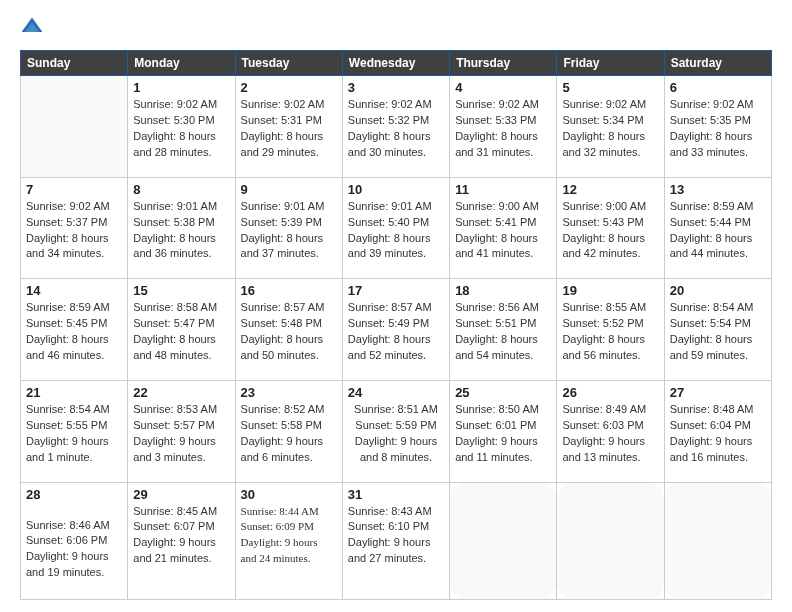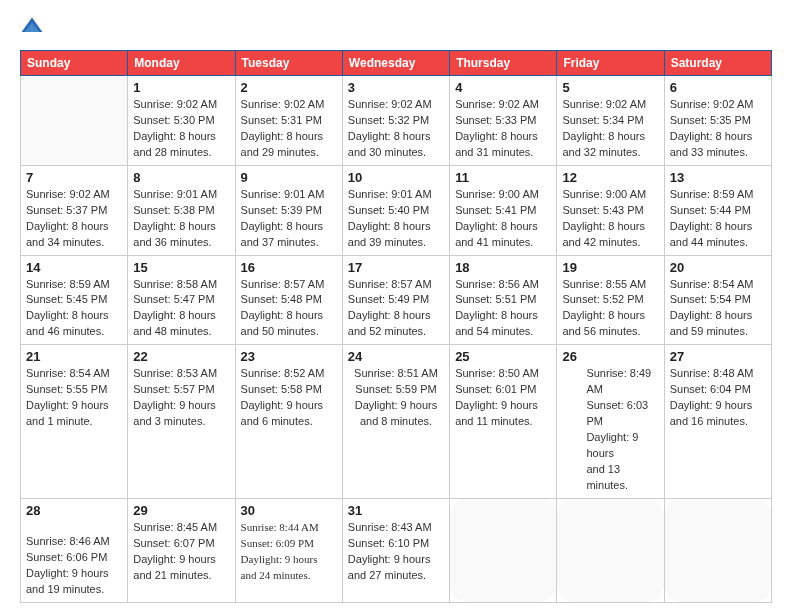--- a/index.html
+++ b/index.html
@@ -44,21 +44,21 @@
       font-size: 14px;
       color: #555;
     }
     .calendar {
       flex: 1;
       border-collapse: collapse;
       width: 100%;
       table-layout: fixed;
     }
     .calendar thead tr th {
-      background-color: #ef4444;
+      background-color: #404040;
       color: #fff;
       font-size: 12px;
       font-weight: bold;
       padding: 5px 6px;
       text-align: left;
       border: 1px solid #1a5aa0;
     }
     .calendar tbody tr td {
       border: 1px solid #ccc;
       vertical-align: top;
@@ -300,21 +300,21 @@
           </td>
           <td>
             <span class="day-number">25</span>
             <div class="day-detail" style="white-space: pre-line;">Sunrise: 8:50 AM
 Sunset: 6:01 PM
 Daylight: 9 hours
 and 11 minutes.</div>
           </td>
           <td>
             <span class="day-number">26</span>
-            <div class="day-detail" style="white-space: pre-line; margin-left: 24px;">Sunrise: 8:49 AM
+            <div class="day-detail" style="white-space: pre-line;">Sunrise: 8:49 AM
 Sunset: 6:03 PM
 Daylight: 9 hours
 and 13 minutes.</div>
           </td>
           <td>
             <span class="day-number">27</span>
             <div class="day-detail" style="white-space: pre-line;">Sunrise: 8:48 AM
 Sunset: 6:04 PM
 Daylight: 9 hours
 and 16 minutes.</div>

